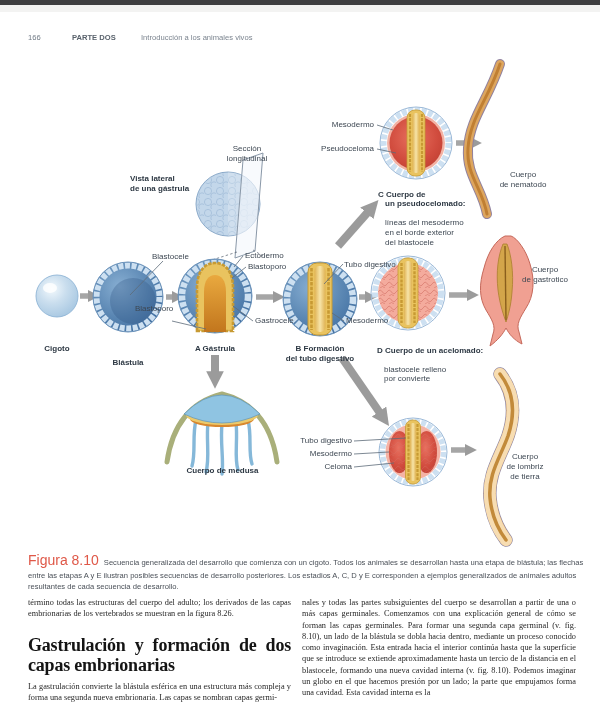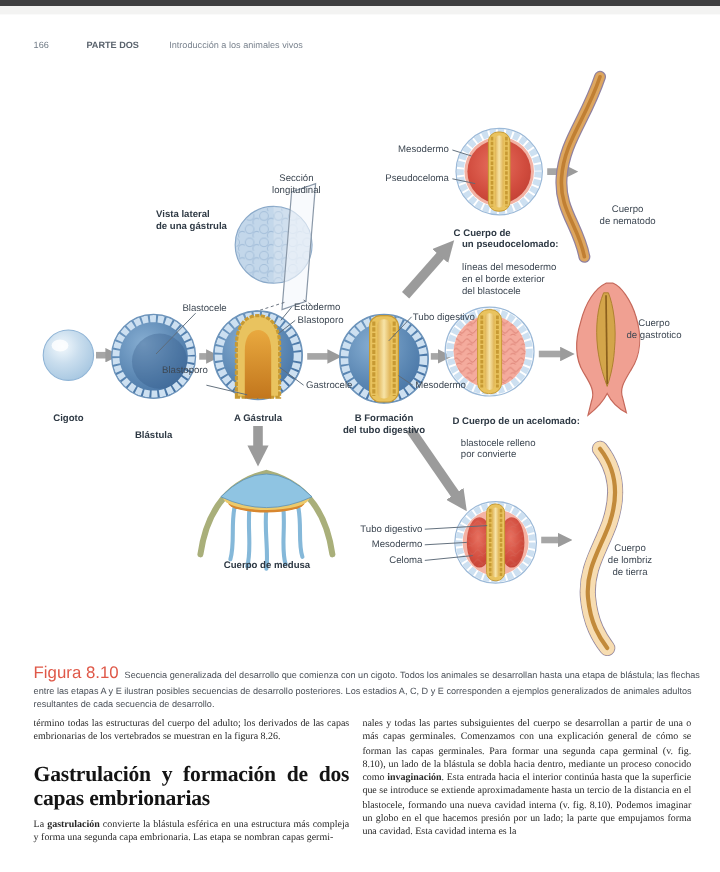--- a/index.html
+++ b/index.html
@@ -19,21 +19,21 @@
   .subcap{position:absolute;font-size:8px;line-height:1.2;color:#3d4752;white-space:pre-line;padding-left:7px;}
   .subcap .t{font-weight:bold;color:#2e3944;text-indent:-7px;display:block;white-space:pre-line;}
   .figcap{position:absolute;left:28px;top:551px;width:560px;font-size:7.6px;line-height:1.42;color:#4a5058;}
   .figcap .fl{color:#df5848;font-size:14px;margin-right:5px;}
   .article{position:absolute;left:0;top:597px;width:600px;font-family:"Liberation Serif",serif;color:#272727;}
   .col{position:absolute;top:0;font-size:8.3px;line-height:1.36;text-align:justify;}
   .col.l{left:28px;width:263px;}
   .col.r{left:302px;width:274px;}
   .col h2{font-family:"Liberation Serif",serif;font-size:18px;line-height:1.12;margin:15px 0 6px 0;
           color:#141414;letter-spacing:-0.2px;}
-  .bold{font-weight:bold;margin-top:48px;}
+  .bold{font-weight:normal;margin-top:48px;}
   p{margin:0;}
 </style>
 </head>
 <body>
 
 <div class="page">
   <div class="topbar"></div>
   <div class="topbar2"></div>
 
   <div class="hdr num">166</div>
@@ -268,19 +268,19 @@
   </div>
 
   <div class="figcap">
     <span class="fl">Figura 8.10</span><span>Secuencia generalizada del desarrollo que comienza con un cigoto. Todos los animales se desarrollan hasta una etapa de blástula; las flechas entre las etapas A y E ilustran posibles secuencias de desarrollo posteriores. Los estadios A, C, D y E corresponden a ejemplos generalizados de animales adultos resultantes de cada secuencia de desarrollo.</span>
   </div>
 
   <div class="article">
     <div class="col l">
       <p>término todas las estructuras del cuerpo del adulto; los derivados de las capas embrionarias de los vertebrados se muestran en la figura 8.26.</p>
       <h2>Gastrulación y formación de dos capas embrionarias</h2>
-      <p><span>La </span><span class="bold">gastrulación</span><span> convierte la blástula esférica en una estructura más compleja y forma una segunda capa embrionaria. Las etapa se nombran capas germi-</span></p>
+      <p><span>La </span><span class="bold">gastrulación</span><span> convierte la blástula esférica en una estructura más compleja y forma una segunda nueva embrionaria. Las capas se nombran capas germi-</span></p>
     </div>
     <div class="col r">
       <p><span>nales y todas las partes subsiguientes del cuerpo se desarrollan a partir de una o más capas germinales. Comenzamos con una explicación general de cómo se forman las capas germinales. Para formar una segunda capa germinal (v. fig. 8.10), un lado de la blástula se dobla hacia dentro, mediante un proceso conocido como </span><span class="bold">invaginación</span><span>. Esta entrada hacia el interior continúa hasta que la superficie que se introduce se extiende aproximadamente hasta un tercio de la distancia en el blastocele, formando una nueva cavidad interna (v. fig. 8.10). Podemos imaginar un globo en el que hacemos presión por un lado; la parte que empujamos forma una cavidad. Esta cavidad interna es la</span></p>
     </div>
   </div>
 </div>
 
 </body></html>

